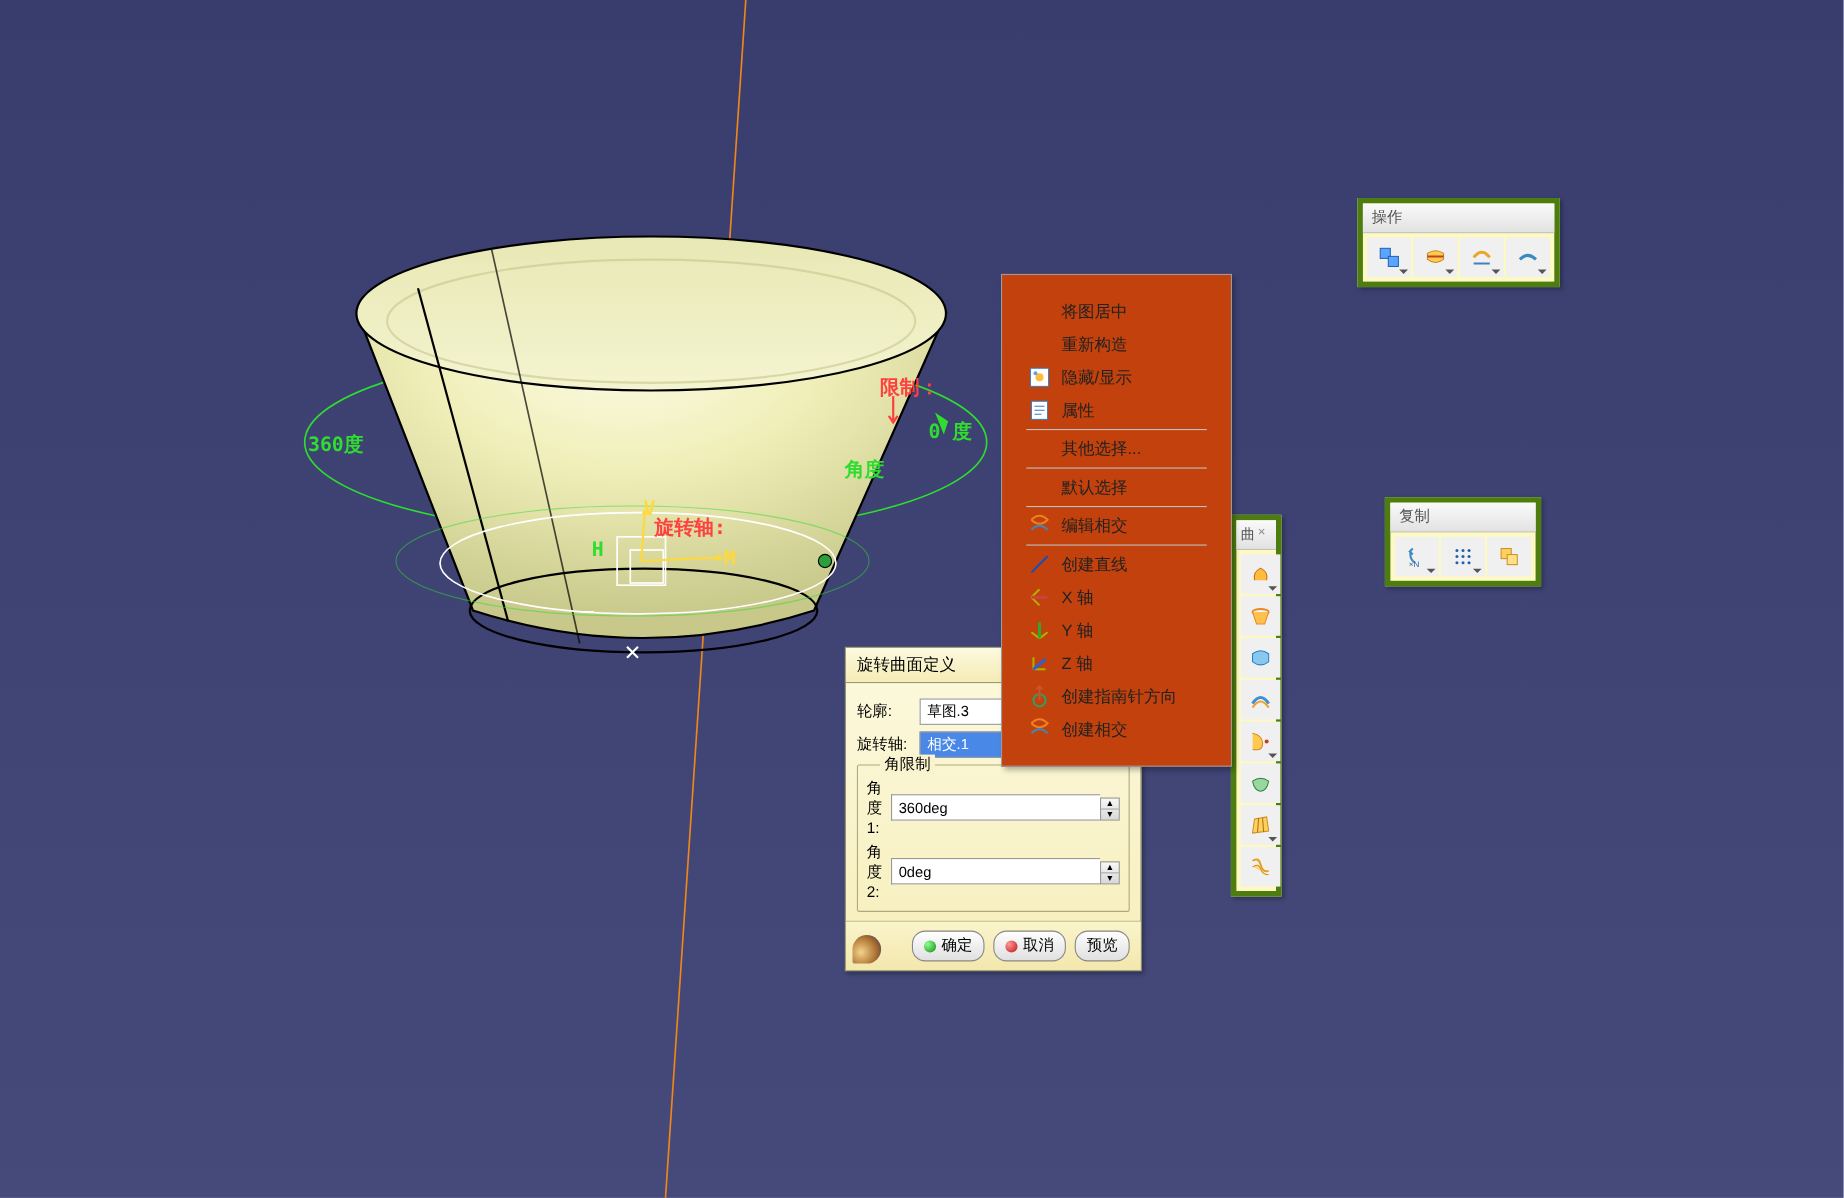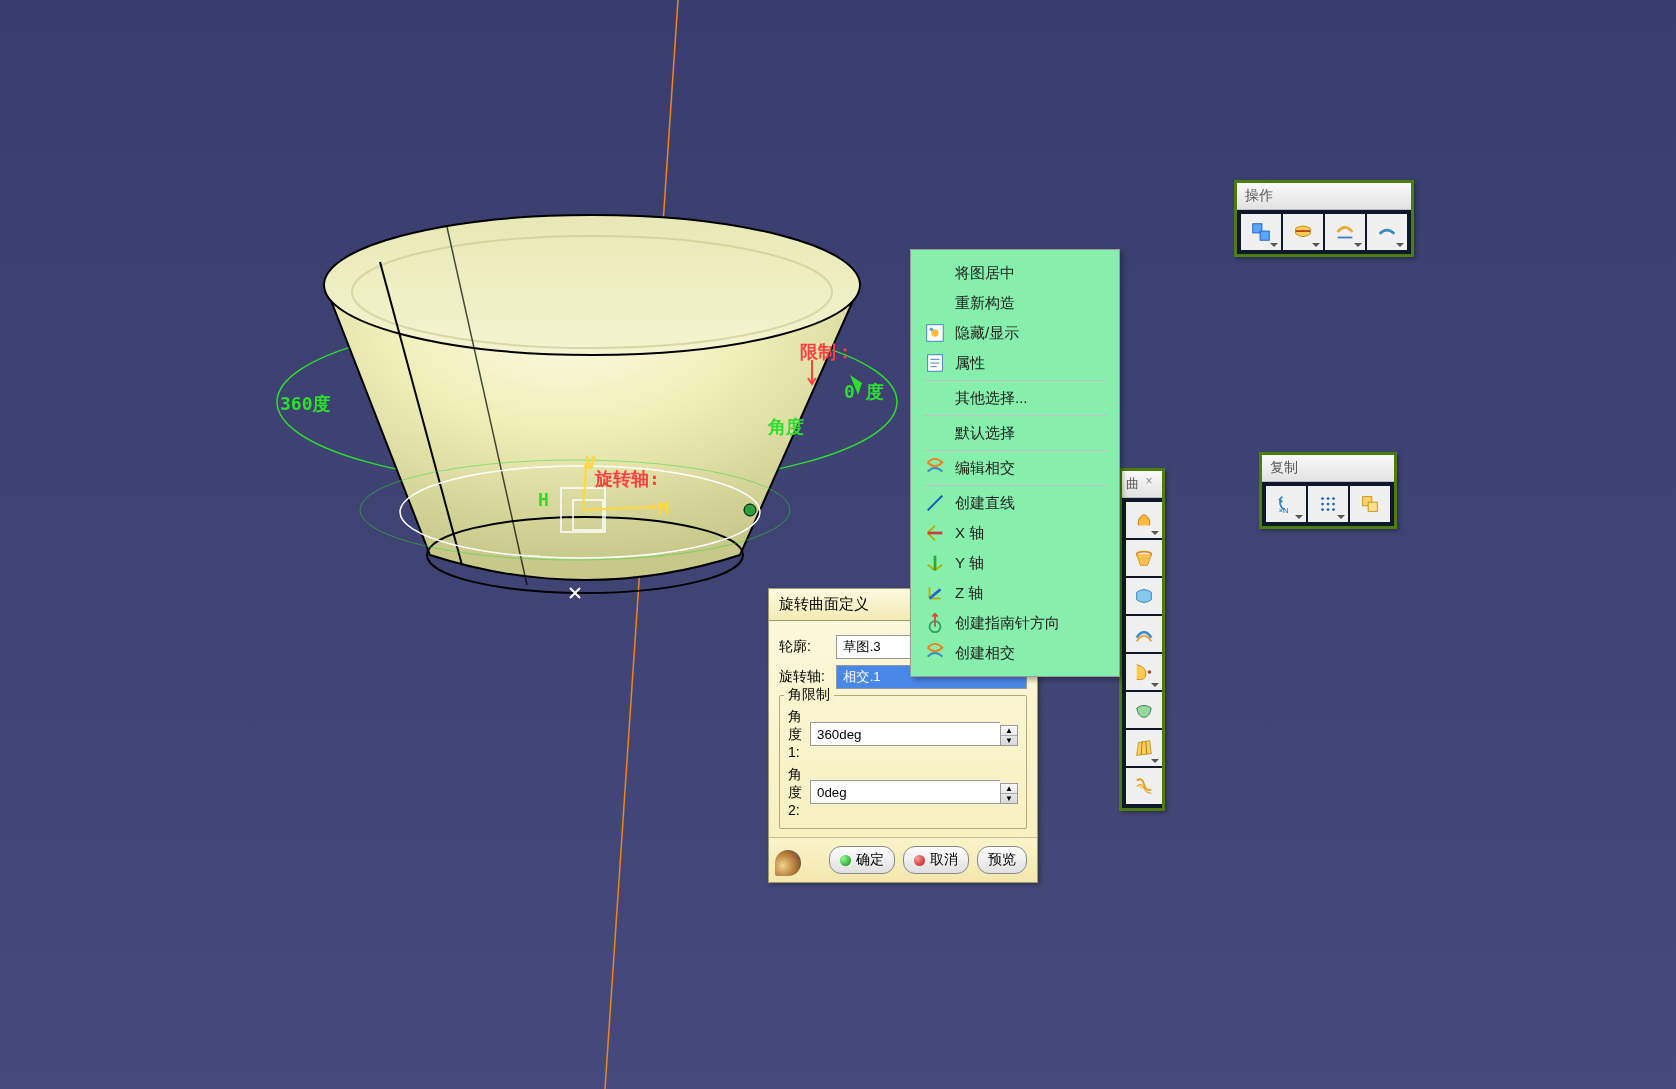--- a/index.html
+++ b/index.html
@@ -93,21 +93,21 @@
     .fieldset {
       border: 1px solid #b0a97a;
       border-radius: 2px;
       padding: 6px 8px 4px;
       margin-top: 4px;
       position: relative;
     }
     .fieldset-legend {
       position: absolute;
       top: -10px;
-      left: 4px;
+      left: 20px;
       background: #faf4ce;
       padding: 0 4px;
       font-size: 14px;
     }
     .dialog-footer {
       display: flex;
       gap: 8px;
       padding: 8px 10px;
       justify-content: flex-end;
       background: linear-gradient(180deg, #faf4cb 0%, #f3e7ac 100%);
@@ -137,24 +137,24 @@
       bottom: 6px;
       width: 26px;
       height: 26px;
       background: radial-gradient(circle at 30% 60%, #f4d389, #a76d2f 60%, #2a3266 100%);
       border-radius: 50% 50% 50% 2px;
     }
     
     
     .context-menu {
       position: absolute;
-      background: #86efac;
+      background: #c2410c;
       border: 1px solid #9b9b9b;
       box-shadow: 3px 3px 5px rgba(0,0,0,0.3);
-      padding: 8px;
+      padding: 18px;
       z-index: 20;
       min-width: 210px;
     }
     .context-item {
       display: flex;
       align-items: center;
       padding: 5px 10px 5px 4px;
       cursor: pointer;
       gap: 8px;
       font-size: 15px;
@@ -169,22 +169,22 @@
     }
     .context-sep {
       height: 1px;
       background: #c0c0c0;
       margin: 2px 4px;
     }
     
     
     .toolbar {
       position: absolute;
-      background: #0f172a;
-      border: 3px solid #4d7c0f;
+      background: #fef9c3;
+      border: 5px solid #4d7c0f;
       box-shadow: 2px 2px 4px rgba(0,0,0,0.3);
       z-index: 15;
     }
     .toolbar-title {
       background: linear-gradient(180deg, #fafafa, #e2e2e2);
       padding: 4px 8px;
       font-size: 14px;
       color: #555;
       border-bottom: 1px solid #c0c0c0;
     }

